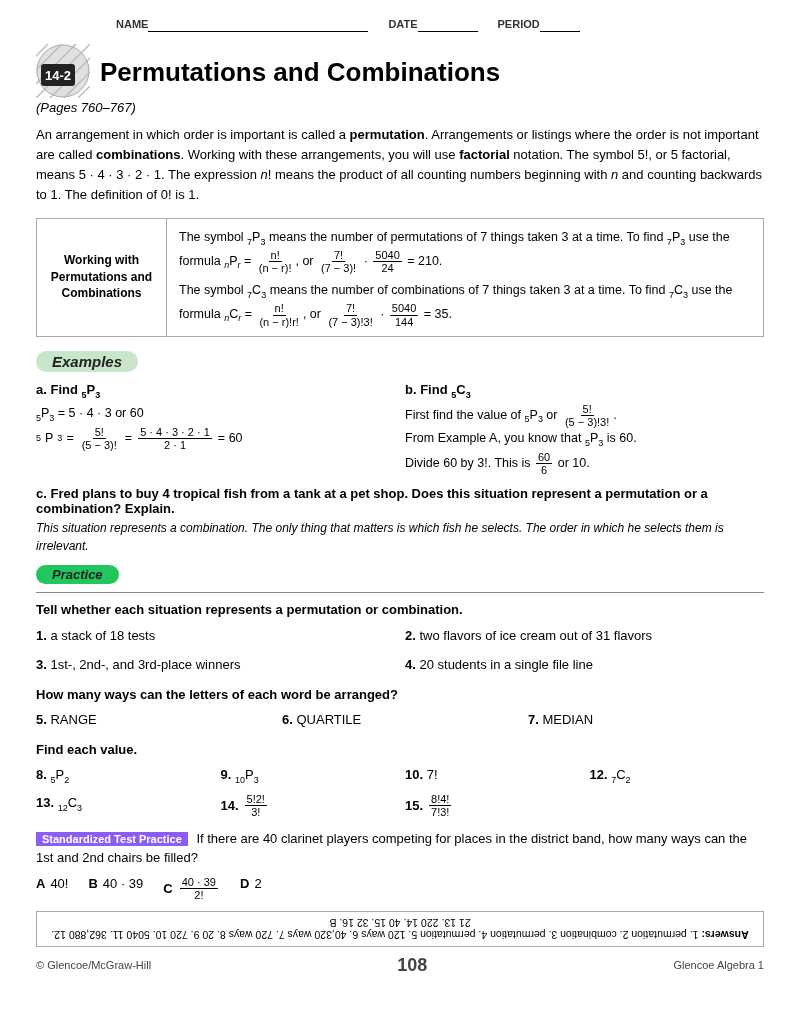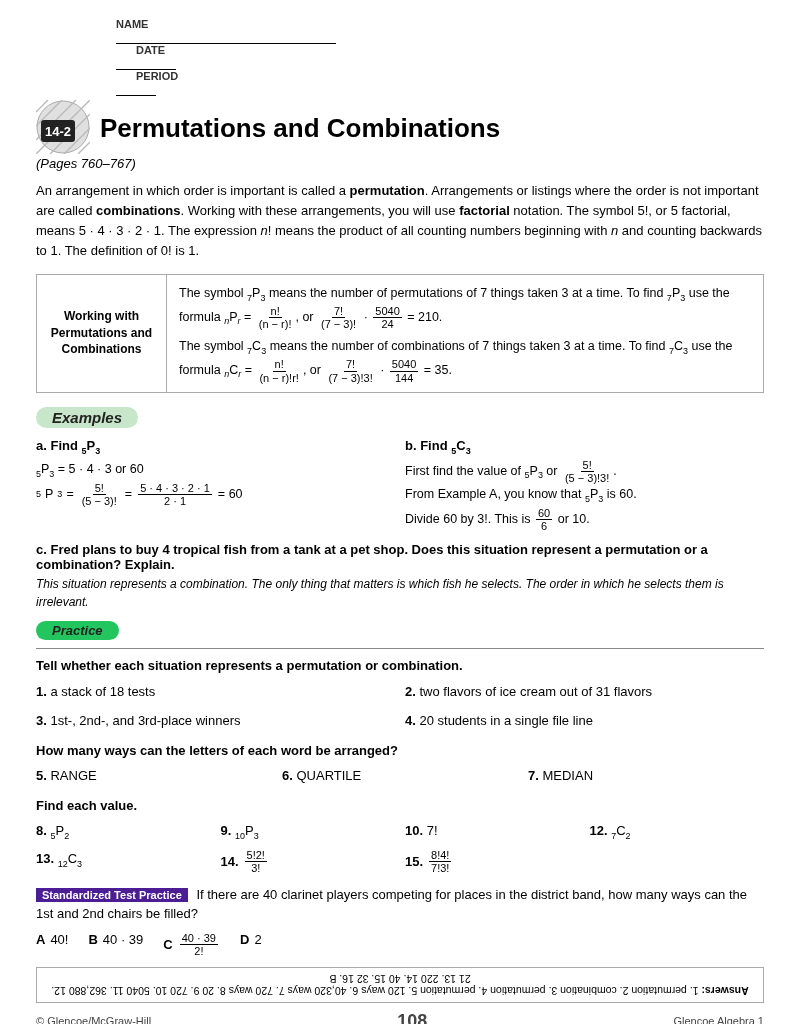--- a/index.html
+++ b/index.html
@@ -15,24 +15,23 @@
     .page {
       width: 800px;
       min-height: 1024px;
       background: #fff;
       padding: 18px 36px 18px 36px;
       position: relative;
     }
     .name-date-period {
       font-size: 11px;
       color: #333;
-      margin-bottom: 4px;
+      margin-bottom: 12px;
       display: flex;
       padding-left: 80px;
-      flex-direction: column;
     }
     .underline-field { border-bottom: 1px solid #000; width: 220px; display: inline-block; height: 14px; }
     .underline-field-short { border-bottom: 1px solid #000; width: 60px; display: inline-block; height: 14px; }
     .underline-field-period { border-bottom: 1px solid #000; width: 40px; display: inline-block; height: 14px; }
     .lesson-title {
       font-size: 26px;
       font-weight: bold;
       line-height: 1.1;
       padding-top: 2px;
     }
@@ -178,21 +177,21 @@
       gap: 6px 10px;
       margin-bottom: 6px;
     }
 
     
     .std-test-block {
       margin-top: 10px;
       margin-bottom: 10px;
     }
     .std-label {
-      background: #4c1d95;
+      background: #8b5cf6;
       color: #fff;
       font-size: 11px;
       font-weight: bold;
       padding: 1px 6px;
       margin-right: 5px;
       display: inline;
     }
     .std-question {
       font-size: 13px;
       line-height: 1.5;

